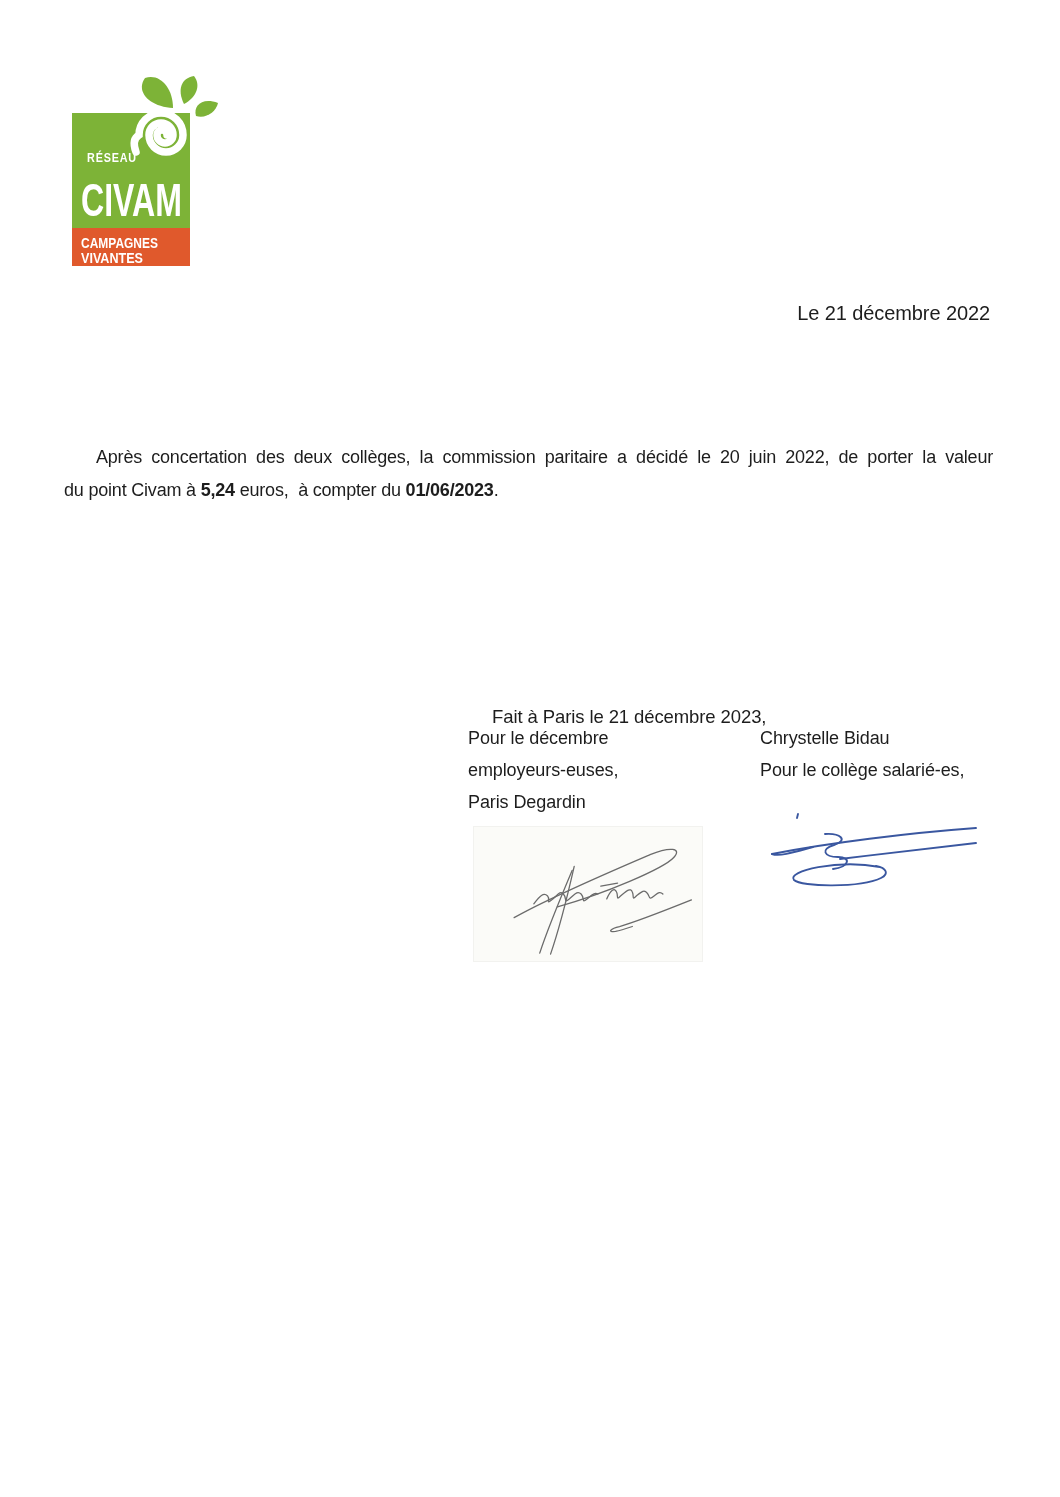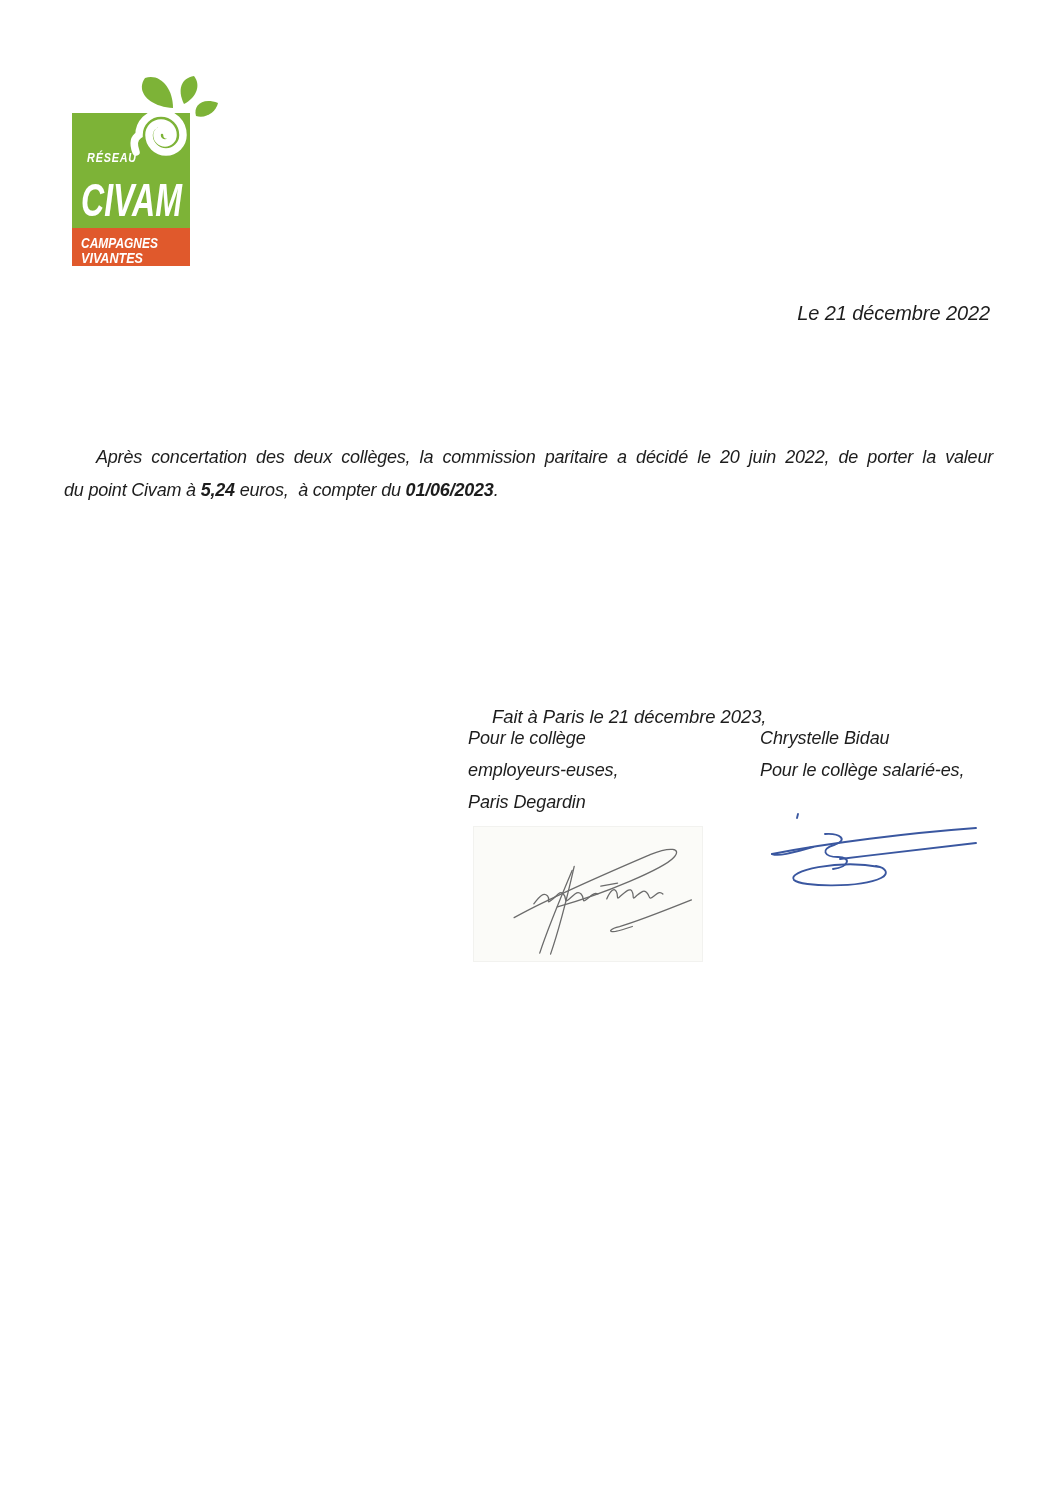--- a/index.html
+++ b/index.html
@@ -4,21 +4,20 @@
 <style>
   html,body{margin:0;padding:0;background:#888;}
   .page{
     position:relative;
     width:1060px;height:1497px;
     margin:0 auto;
     background:#ffffff;
     font-family:"Liberation Sans",sans-serif;
     color:#1d1d1d;
     overflow:hidden;
-    font-style:italic;
   }
   
   .logo{position:absolute;left:72px;top:76px;width:150px;height:196px;}
   
   .date-line{
     position:absolute;right:70px;top:302px;
     font-size:20px;letter-spacing:-0.1px;white-space:nowrap;
   }
   
   .paragraph{
@@ -85,21 +84,21 @@
   <div class="date-line">Le 21 décembre 2022</div>
 
   <div class="paragraph">
     <div class="just">Après concertation des deux collèges, la commission paritaire a décidé le 20 juin 2022, de porter la valeur</div>
     <div><span>du point Civam à </span><b>5,24</b><span> euros, &nbsp;à compter du </span><b>01/06/2023</b><span>.</span></div>
   </div>
 
   <div class="fait-line">Fait à Paris le 21 décembre 2023,</div>
 
   <div class="college left">
-    <div>Pour le collège</div>
+    <div>Pour le décembre</div>
     <div>employeurs-euses,</div>
     <div>Paris Degardin</div>
   </div>
 
   <div class="college right">
     <div>Chrystelle Bidau</div>
     <div>Pour le collège salarié-es,</div>
   </div>
 
   <div class="sig-scan">

